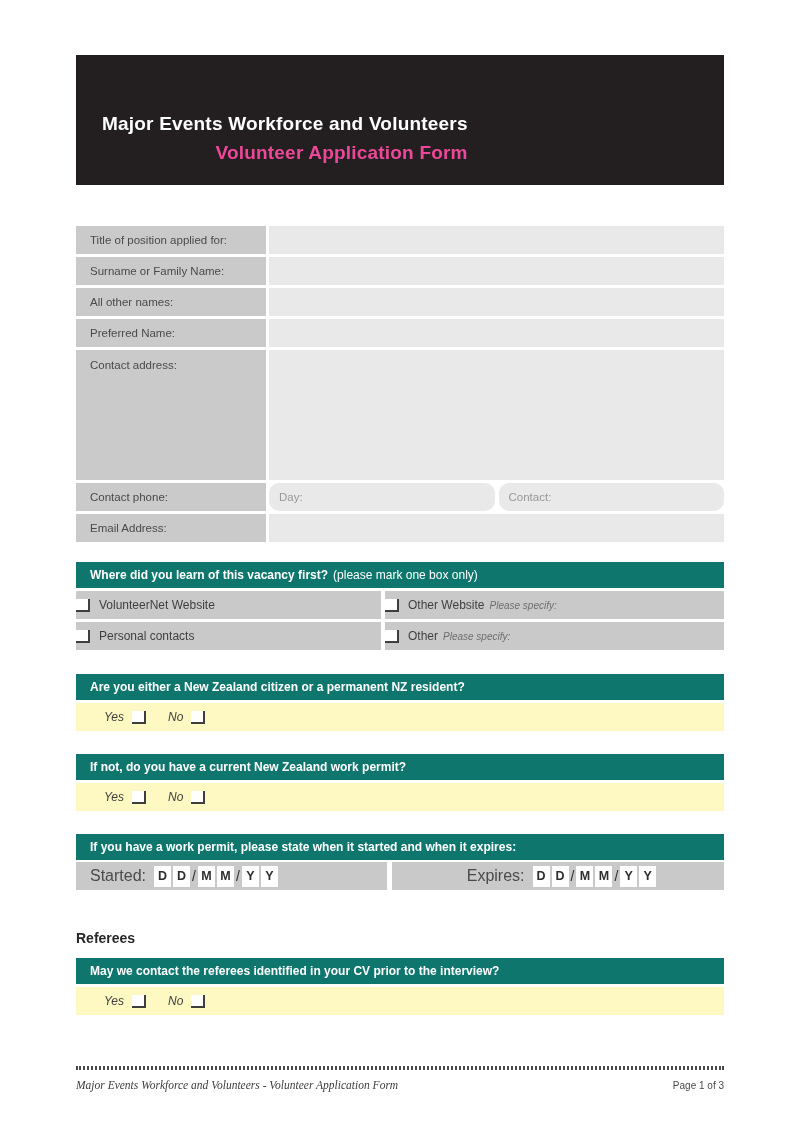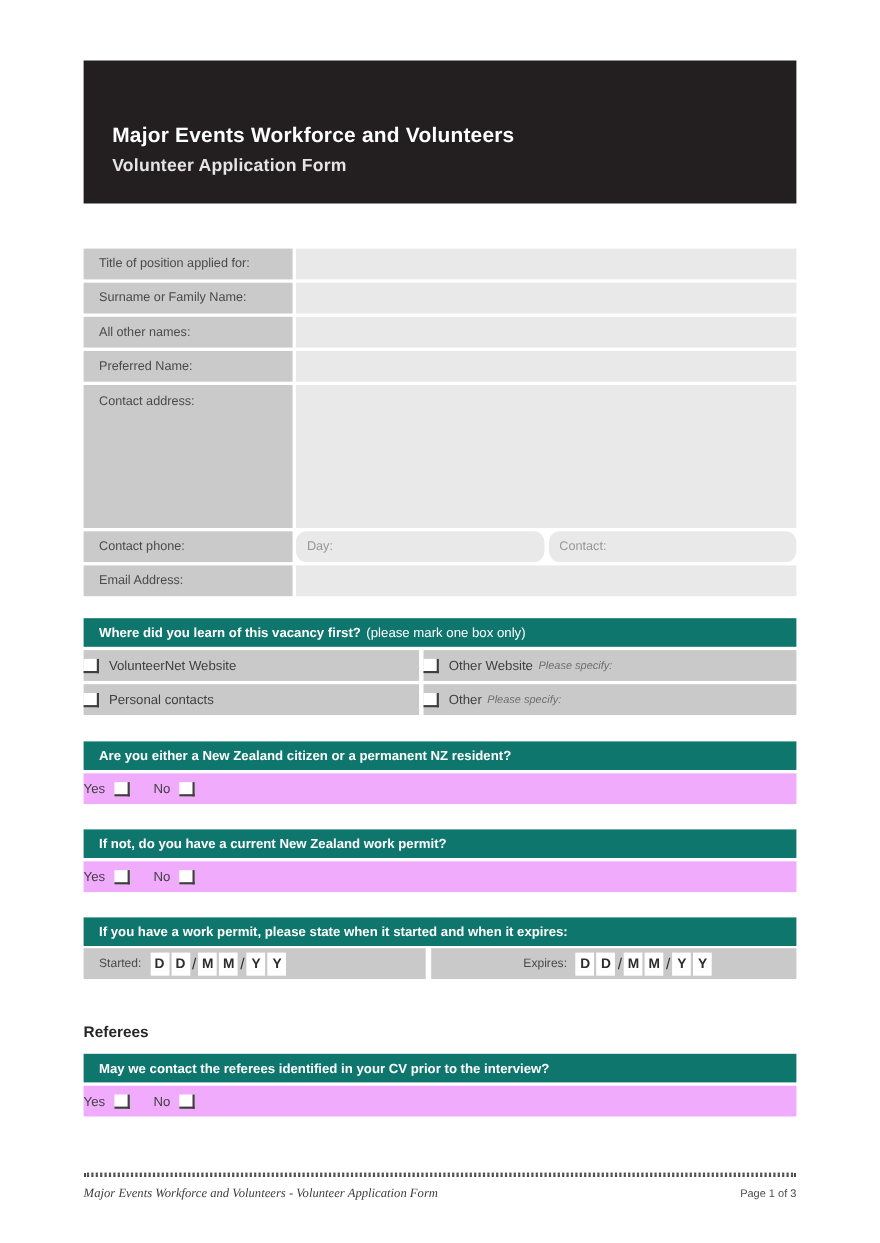--- a/index.html
+++ b/index.html
@@ -4,21 +4,21 @@
 <style>
   * { box-sizing: border-box; margin: 0; padding: 0; }
   html, body { width: 800px; background: #ffffff; font-family: "Liberation Sans", sans-serif; }
   .page { width: 800px; height: 1130px; background: #fff; position: relative; overflow: hidden; }
   .content { width: 648px; margin: 0 auto; padding-top: 55px; }
 
   
   .banner { height: 130px; background: #231f20; display: flex; justify-content: space-between; margin-bottom: 41px; }
   .banner-text { padding: 58px 0 0 26px; }
   .banner-title { color: #ffffff; font-size: 19px; font-weight: bold; letter-spacing: 0.2px; }
-  .banner-subtitle { color: #e5e5e5; font-size: 16px; font-weight: bold; margin-top: 7px; letter-spacing: 0.2px; }
+  .banner-subtitle { color: #ec4899; font-size: 19px; font-weight: bold; margin-top: 7px; letter-spacing: 0.2px; text-align: right; }
   .logo { margin: 10px 22px 0 0; width: 84px; }
   .fern-wrap { position: relative; width: 84px; height: 68px; }
   .fern-wrap svg { display: block; }
   .tm { position: absolute; top: 0; right: -2px; color: #fff; font-size: 6px; }
   .logo-line1 { color: #fff; font-weight: bold; font-size: 11.5px; letter-spacing: 0.6px; margin-top: 2px; }
   .logo-line2 { color: #fff; font-weight: bold; font-size: 10px; letter-spacing: 1.6px; margin-top: 2px; }
 
   
   .trow { display: flex; gap: 3px; margin-bottom: 3px; }
   .tlabel { width: 190px; background: #cacaca; color: #4a4a4a; font-size: 11.5px;
@@ -39,33 +39,33 @@
 
   
   .opt-grid { display: grid; grid-template-columns: 305px 1fr; gap: 3px 4px; }
   .opt-cell { height: 28px; background: #c9c9c9; display: flex; align-items: center; }
   .cb { width: 14px; height: 13px; background: #fff; border-right: 2px solid #3e3e3e;
         border-bottom: 2px solid #3e3e3e; display: inline-block; flex-shrink: 0; }
   .opt-label { color: #3f3f3f; font-size: 12px; margin-left: 9px; }
   .opt-note { color: #6e6e6e; font-size: 10px; font-style: italic; margin-left: 5px; }
 
   
-  .yn-row { height: 28px; background: #f0abfc; display: flex; align-items: center; padding-left: 0; }
+  .yn-row { height: 28px; background: #fef9c3; display: flex; align-items: center; padding-left: 28px; font-style: italic; }
   .yn-label { color: #3f3f3f; font-size: 12px; margin-right: 8px; }
   .yn-row .cb.no-gap { margin-right: 22px; }
 
   .sect { margin-bottom: 23px; }
   .sect-vacancy { margin-bottom: 24px; }
 
   
   .date-row { display: flex; gap: 5px; }
   .date-half { height: 28px; background: #c9c9c9; display: flex; align-items: center; }
   .date-half.left { width: 311px; padding-left: 14px; flex-shrink: 0; }
   .date-half.right { flex: 1; padding-left: 8px; justify-content: center; }
-  .date-label { color: #4a4a4a; font-size: 11px; margin-right: 7px; }
+  .date-label { color: #4a4a4a; font-size: 16px; margin-right: 7px; }
   .dbox { width: 17px; height: 21px; background: #fff; color: #2e2e2e; font-size: 12.5px; font-weight: bold;
           text-align: center; line-height: 21px; display: inline-block; margin: 0 1px; }
   .dsl { color: #2e2e2e; font-size: 14px; margin: 0 1px; }
   .sect-dates { margin-bottom: 40px; }
   .sect-dates .bar { margin-bottom: 2px; }
 
   
   .ref-heading { color: #262626; font-size: 14px; font-weight: bold; margin-bottom: 12px; height: 16px; }
 
   

